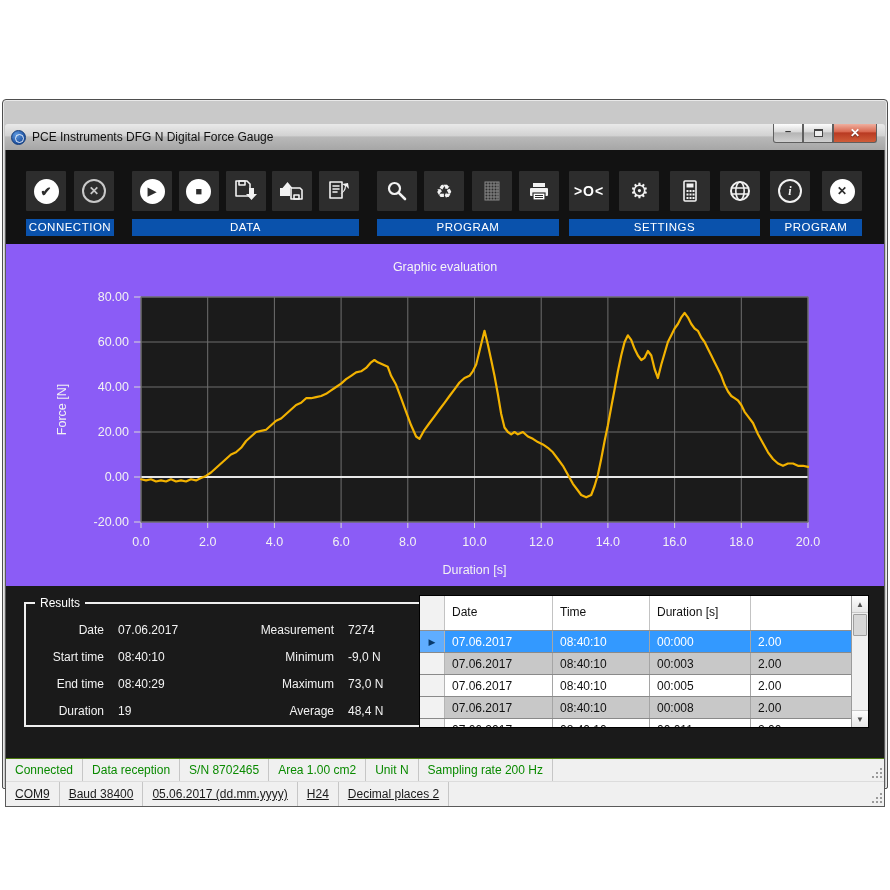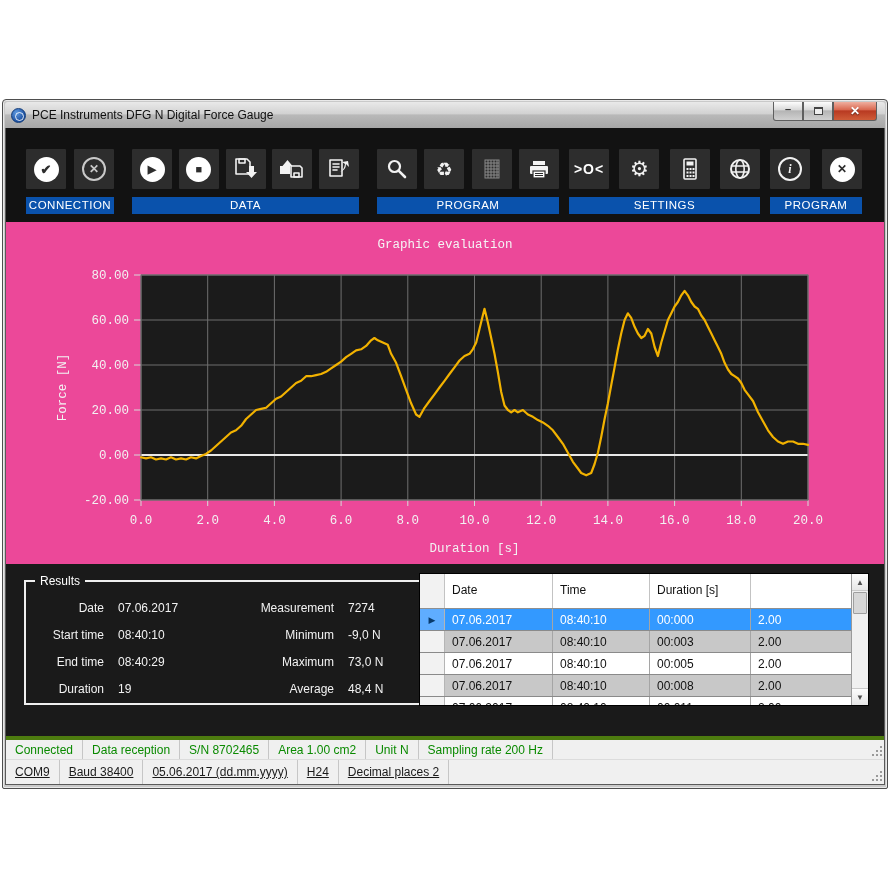--- a/index.html
+++ b/index.html
@@ -4,21 +4,21 @@
 <style>
   * { margin:0; padding:0; box-sizing:border-box; }
   html,body { width:890px; height:890px; background:#ffffff; font-family:"Liberation Sans", sans-serif; overflow:hidden; }
 
   
   .window { position:absolute; left:2px; top:99px; width:886px; height:690px;
     background:#c9c9c9; border:1px solid #4e4e4e; border-radius:4px 4px 2px 2px;
     box-shadow: inset 0 0 0 1px #e9e9e9; padding:2px; }
   .titlebar { position:relative; height:26px;
     background:linear-gradient(#e9e9e9,#d2d2d2 45%,#b9b9b9 50%,#a6a6a6);
-    border-radius:3px 3px 0 0; display:flex; align-items:center; padding-left:6px; }
+    border-radius:3px 3px 0 0; display:flex; align-items:center; padding-left:6px;margin-top:22px; }
   .app-icon { width:15px; height:15px; border-radius:50%;
     background:radial-gradient(circle at 35% 30%, #5e9ae0, #1b4fa0 70%);
     border:1px solid #123c7a; margin-right:6px; position:relative; }
   .app-icon::after{ content:""; position:absolute; left:3px; top:3px; width:7px; height:7px;
     border:1px solid rgba(255,255,255,.85); border-radius:50%; }
   .title-text { font-size:12px; color:#101010; }
   .winbtns { position:absolute; top:0; right:8px; display:flex; }
   .winbtn { width:30px; height:19px; border:1px solid #5f5f5f; border-top:none;
     background:linear-gradient(#fdfdfd,#dadada 42%,#b5b5b5 50%,#d0d0d0);
     display:flex; align-items:center; justify-content:center;
@@ -42,21 +42,21 @@
     font-size:11.5px; line-height:17px; text-align:center; letter-spacing:.5px; }
   .circle-solid { width:25px; height:25px; border-radius:50%; background:#ffffff; color:#2d2d2d;
     display:flex; align-items:center; justify-content:center; font-size:13px; font-weight:bold; }
   .circle-outline { width:24px; height:24px; border-radius:50%; border:2px solid #c9c9c9; color:#c9c9c9;
     display:flex; align-items:center; justify-content:center; font-size:12px; font-weight:bold; }
   .circle-outline.white { border-color:#f2f2f2; color:#f2f2f2; font-style:italic; font-family:"Liberation Serif",serif; }
   .glyph-white { color:#f2f2f2; font-size:19px; }
   .tare-text { color:#fff; font-weight:bold; font-size:14px; letter-spacing:1px; }
 
   
-  .chart-panel { position:absolute; left:0; top:94px; right:0; height:342px; background:#ec4899;font-family:Liberation Mono, monospace; }
+  .chart-panel { position:absolute; left:0; top:94px; right:0; height:342px; background:#8b5cf6; }
   .chart-title { position:absolute; top:16px; left:0; width:100%; text-align:center; color:#f5f5f5; font-size:12.5px; }
   #chart-svg { position:absolute; left:0; top:40px; width:876px; height:300px; }
 
   
   .bottom-row { position:absolute; left:0; top:436px; right:0; height:171px; background:#1a1a1a; }
   fieldset.results { position:absolute; left:18px; top:10px; width:358px; height:131px;
     border:2px solid #efefef; color:#fff; padding:6px 16px 0 0; }
   fieldset.results legend { font-size:12px; margin-left:9px; padding:0 5px; color:#fff; }
   .res-grid { display:grid; grid-template-columns:92px 118px 112px 58px; grid-auto-rows:27px; align-items:center; font-size:12px; }
   .res-label { text-align:right; padding-right:14px; color:#f2f2f2; }
@@ -79,21 +79,21 @@
   .t-row.sel { background:#3399ff; color:#ffffff; }
   .t-row.sel .rh { background:#5fadff; color:#083a6b; font-size:9px; }
   .vscroll { position:absolute; right:0; top:0; width:17px; height:131px; background:#f0f0f0; border-left:1px solid #9a9a9a; }
   .sb-btn { height:17px; display:flex; align-items:center; justify-content:center; font-size:8px; color:#4e4e4e;
     background:linear-gradient(#fdfdfd,#e6e6e6); border-bottom:1px solid #c9c9c9; }
   .sb-btn.down { position:absolute; bottom:0; width:100%; border-top:1px solid #c9c9c9; border-bottom:none; }
   .sb-thumb { height:22px; margin:1px; background:#d7d7d7; border:1px solid #9f9f9f; border-radius:1px; }
 
   
   .status { position:absolute; left:0; right:0; height:24px; background:#f0f0f0; display:flex; align-items:stretch; }
-  .status.row1 { bottom:24px; border-top:4px solid #4d7c0f; border-bottom:1px solid #dcdcdc;text-align:right; }
+  .status.row1 { bottom:24px; border-top:1px solid #4d7c0f; border-bottom:1px solid #dcdcdc;text-align:right; }
   .status.row2 { bottom:0; }
   .st-item { display:flex; align-items:center; padding:0 9px; border-right:1px solid #c6c6c6; font-size:12px; white-space:nowrap; }
   .status.row1 .st-item { color:#0a8a00; }
   .status.row2 .st-item { color:#1a1a1a;text-decoration:underline; }
   .grip { position:absolute; right:2px; bottom:3px; width:10px; height:10px; }
   .grip i { position:absolute; width:2px; height:2px; background:#9a9a9a; }
   .grip i:nth-child(1){ right:0; bottom:0; } .grip i:nth-child(2){ right:4px; bottom:0; }
   .grip i:nth-child(3){ right:0; bottom:4px; } .grip i:nth-child(4){ right:8px; bottom:0; }
   .grip i:nth-child(5){ right:0; bottom:8px; } .grip i:nth-child(6){ right:4px; bottom:4px; }
 

